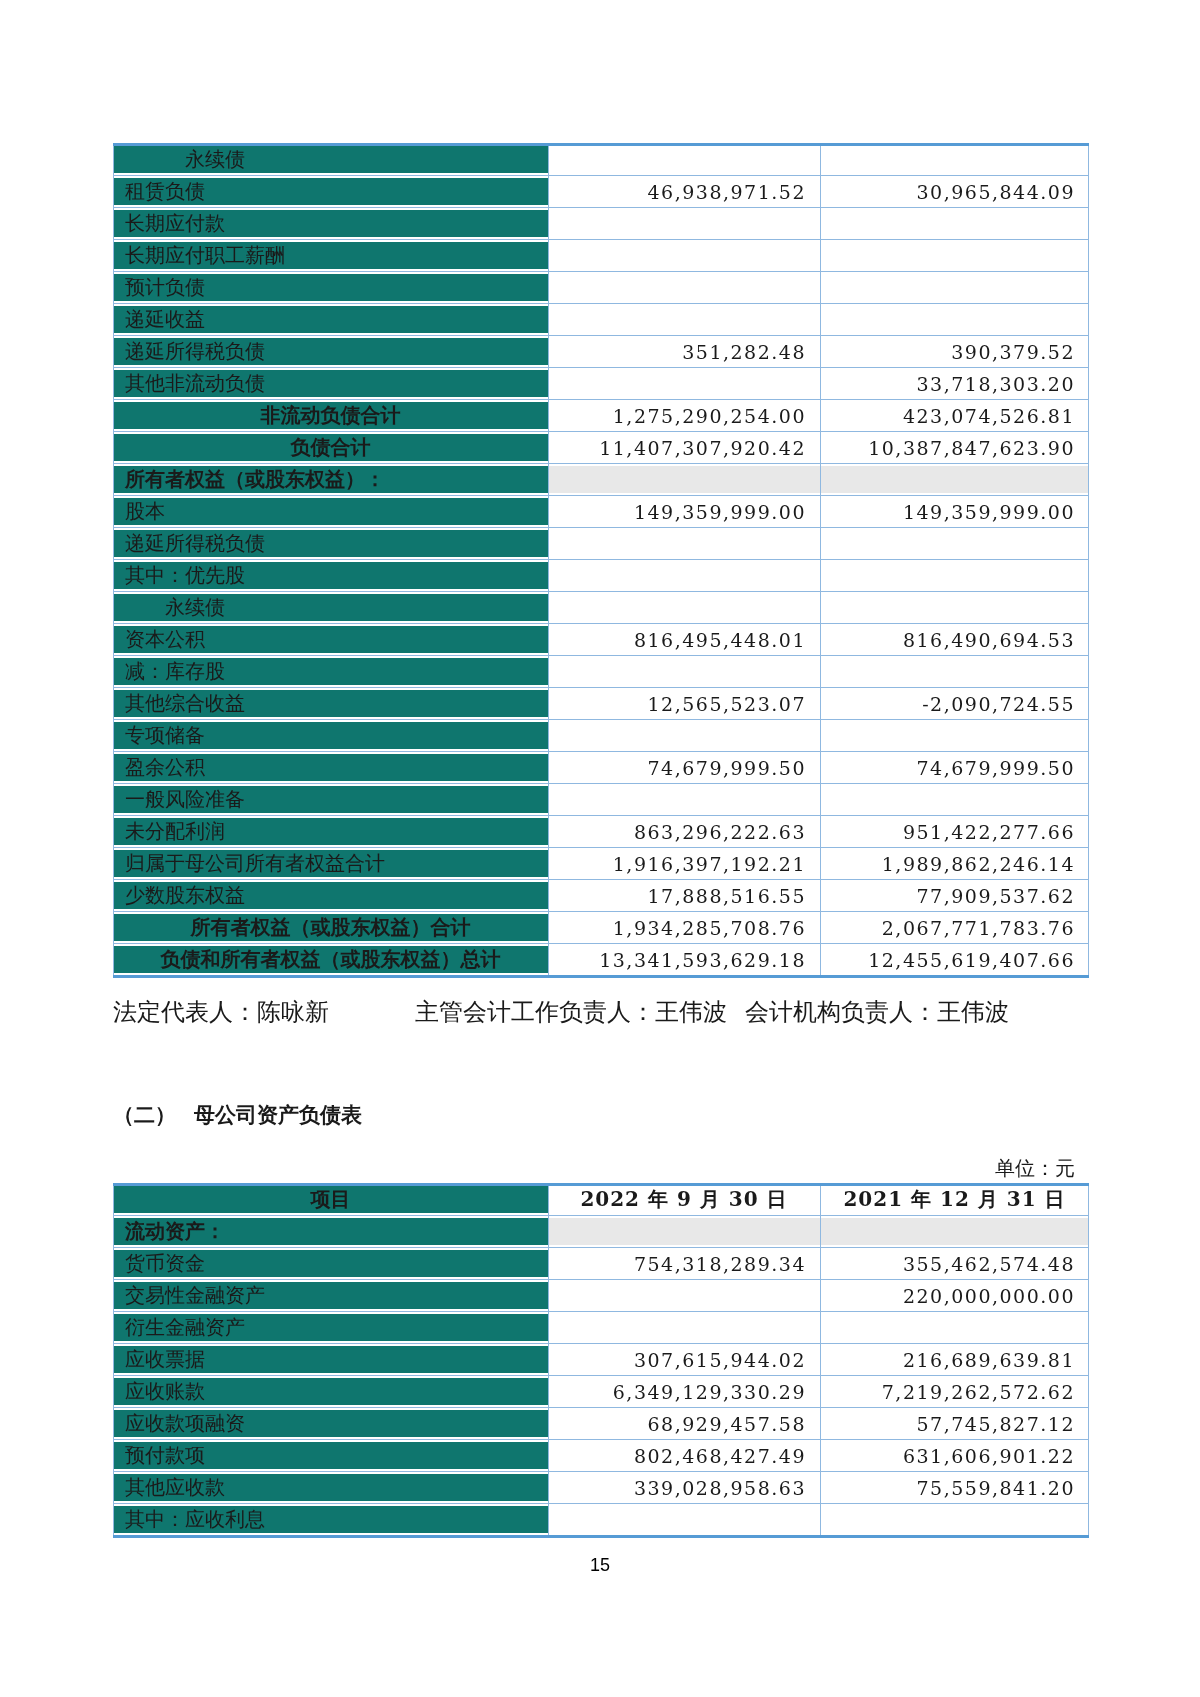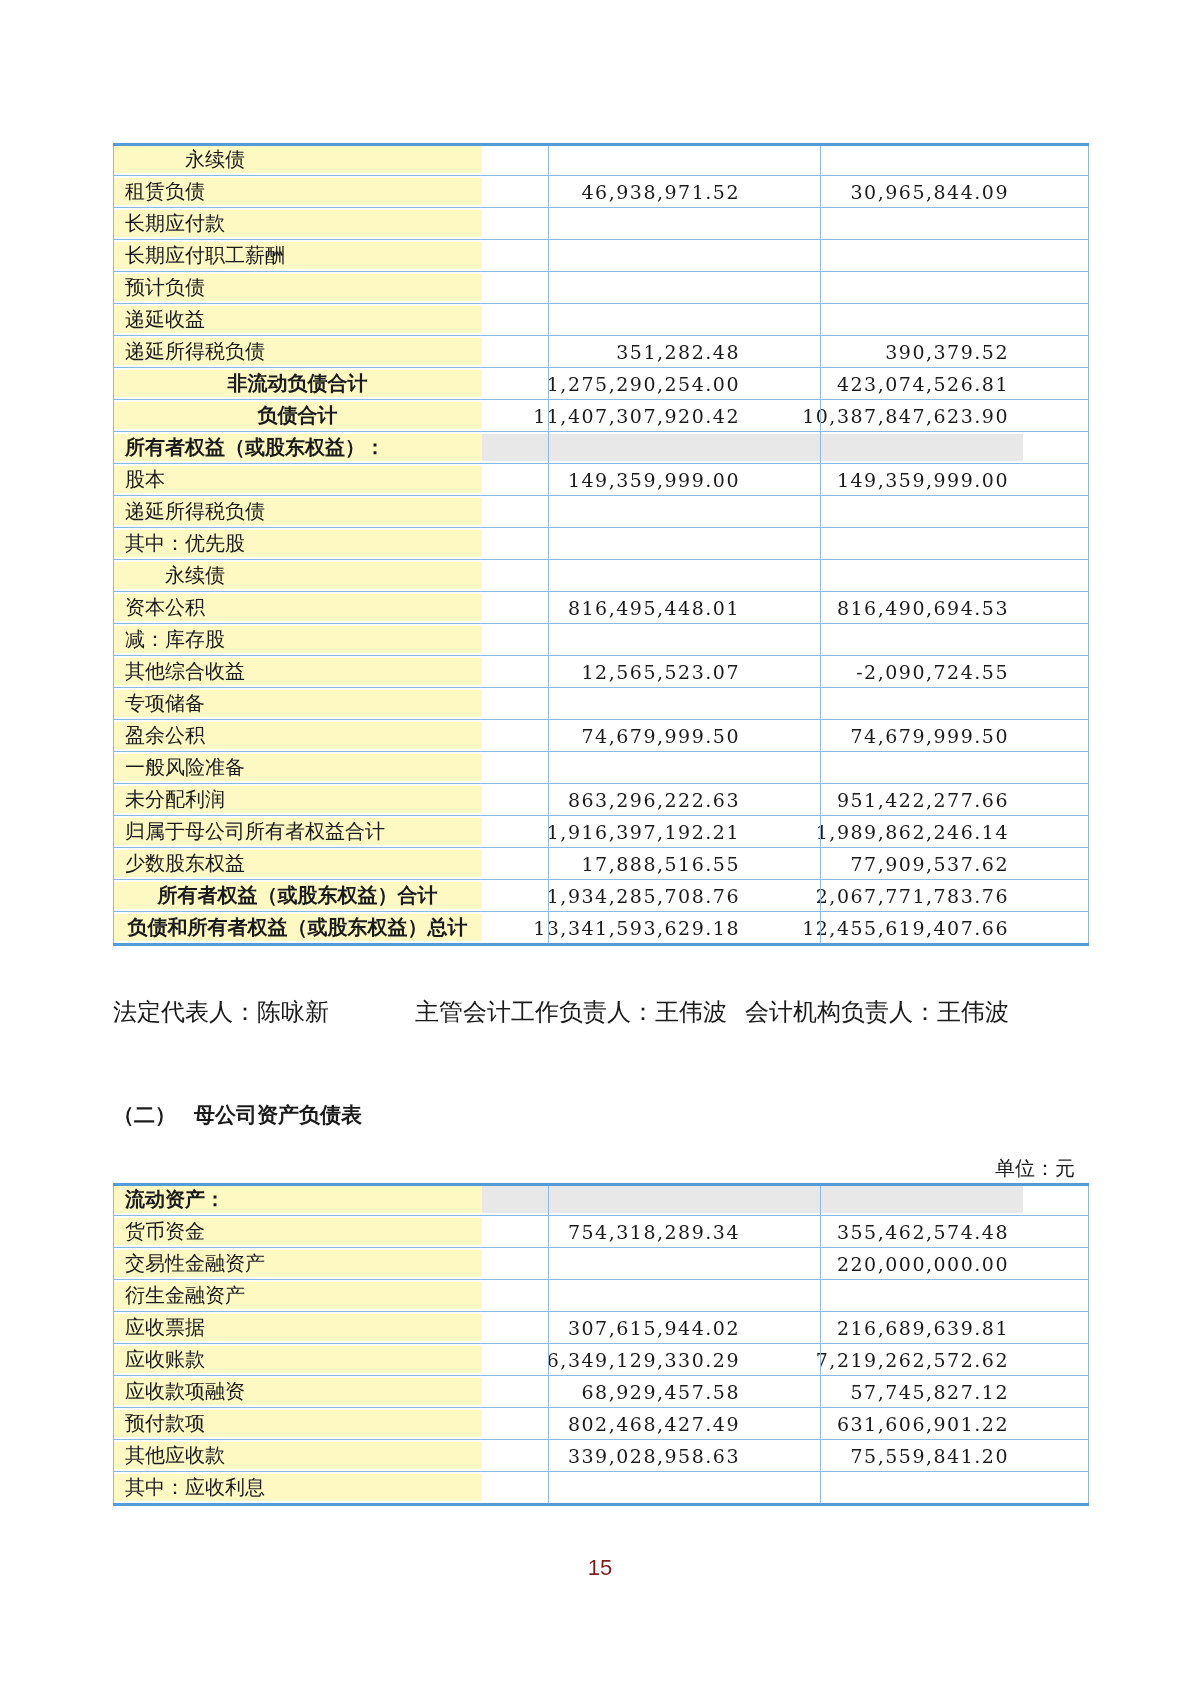--- a/index.html
+++ b/index.html
@@ -15,37 +15,37 @@
   }
   #table1{top:143px;}
   #table2{top:1183px;}
   .vline{position:absolute;top:0;bottom:0;width:1px;background:#8fb8e0;z-index:3;}
   .vl0{left:0;} .vl1{left:435px;} .vl2{left:707px;} .vl3{left:975px;}
   .t-row{display:flex;height:32px;position:relative;}
   .t-row:last-child{height:29px;}
   .t-row::after{content:"";position:absolute;left:0;right:0;bottom:2px;height:1px;background:#8fb8e0;}
   .t-row:last-child::after{display:none;}
   .cell{height:27px;box-sizing:border-box;display:flex;align-items:center;overflow:hidden;white-space:nowrap;}
-  .lab{width:369px;background:#fef9c3;padding-left:12px;font-size:20px;}
+  .lab{width:435px;background:#0f766e;padding-left:12px;font-size:20px;}
   .lab.center{justify-content:center;padding-left:0;}
   .lab.bold{font-weight:bold;}
   .lab.ind1{padding-left:52px;}
   .lab.ind2{padding-left:72px;}
   .val{width:272px;justify-content:flex-end;padding-right:14px;font-size:19px;letter-spacing:1.5px;}
   .val.v2{width:269px;}
   .val.shade{background:#e8e8e8;}
   .val.hdr{justify-content:center;padding-right:0;font-weight:bold;font-size:20px;letter-spacing:1px;}
   #signature{position:absolute;left:113px;top:996px;width:976px;height:22px;font-size:24px;}
   #signature span{position:absolute;top:0;}
   .sig1{left:0;} .sig2{left:302px;} .sig3{left:632px;}
   #section-title{position:absolute;left:113px;top:1101px;font-size:21px;font-weight:bold;}
   #section-title .idx{margin-right:18px;}
   #unit-line{position:absolute;left:113px;top:1155px;width:962px;text-align:right;font-size:20px;}
   #page-number{position:absolute;left:0;top:1555px;width:1200px;text-align:center;
-    font-family:"Liberation Sans","DejaVu Sans",sans-serif;font-size:22px;color:#7f1d1d;}
+    font-family:"Liberation Sans","DejaVu Sans",sans-serif;font-size:18px;color:#000000;}
 </style>
 </head>
 <body>
 
 <div id="table1" class="tbl">
   <div class="vline vl0"></div>
   <div class="vline vl1"></div>
   <div class="vline vl2"></div>
   <div class="vline vl3"></div>
 <div class="t-row">
@@ -77,20 +77,25 @@
     <div class="cell lab">递延收益</div>
     <div class="cell val"></div>
     <div class="cell val v2"></div>
   </div>
     <div class="t-row">
     <div class="cell lab">递延所得税负债</div>
     <div class="cell val">351,282.48</div>
     <div class="cell val v2">390,379.52</div>
   </div>
     <div class="t-row">
+    <div class="cell lab">其他非流动负债</div>
+    <div class="cell val"></div>
+    <div class="cell val v2">33,718,303.20</div>
+  </div>
+    <div class="t-row">
     <div class="cell lab bold center">非流动负债合计</div>
     <div class="cell val">1,275,290,254.00</div>
     <div class="cell val v2">423,074,526.81</div>
   </div>
     <div class="t-row">
     <div class="cell lab bold center">负债合计</div>
     <div class="cell val">11,407,307,920.42</div>
     <div class="cell val v2">10,387,847,623.90</div>
   </div>
     <div class="t-row">
@@ -185,20 +190,25 @@
   <span class="idx">（二）</span><span>母公司资产负债表</span>
 </div>
 
 <div id="unit-line">单位：元</div>
 
 <div id="table2" class="tbl">
   <div class="vline vl0"></div>
   <div class="vline vl1"></div>
   <div class="vline vl2"></div>
   <div class="vline vl3"></div>
+<div class="t-row">
+    <div class="cell lab bold center">项目</div>
+    <div class="cell val hdr">2022 年 9 月 30 日</div>
+    <div class="cell val v2 hdr">2021 年 12 月 31 日</div>
+  </div>
     <div class="t-row">
     <div class="cell lab bold">流动资产：</div>
     <div class="cell val shade"></div>
     <div class="cell val v2 shade"></div>
   </div>
     <div class="t-row">
     <div class="cell lab">货币资金</div>
     <div class="cell val">754,318,289.34</div>
     <div class="cell val v2">355,462,574.48</div>
   </div>

